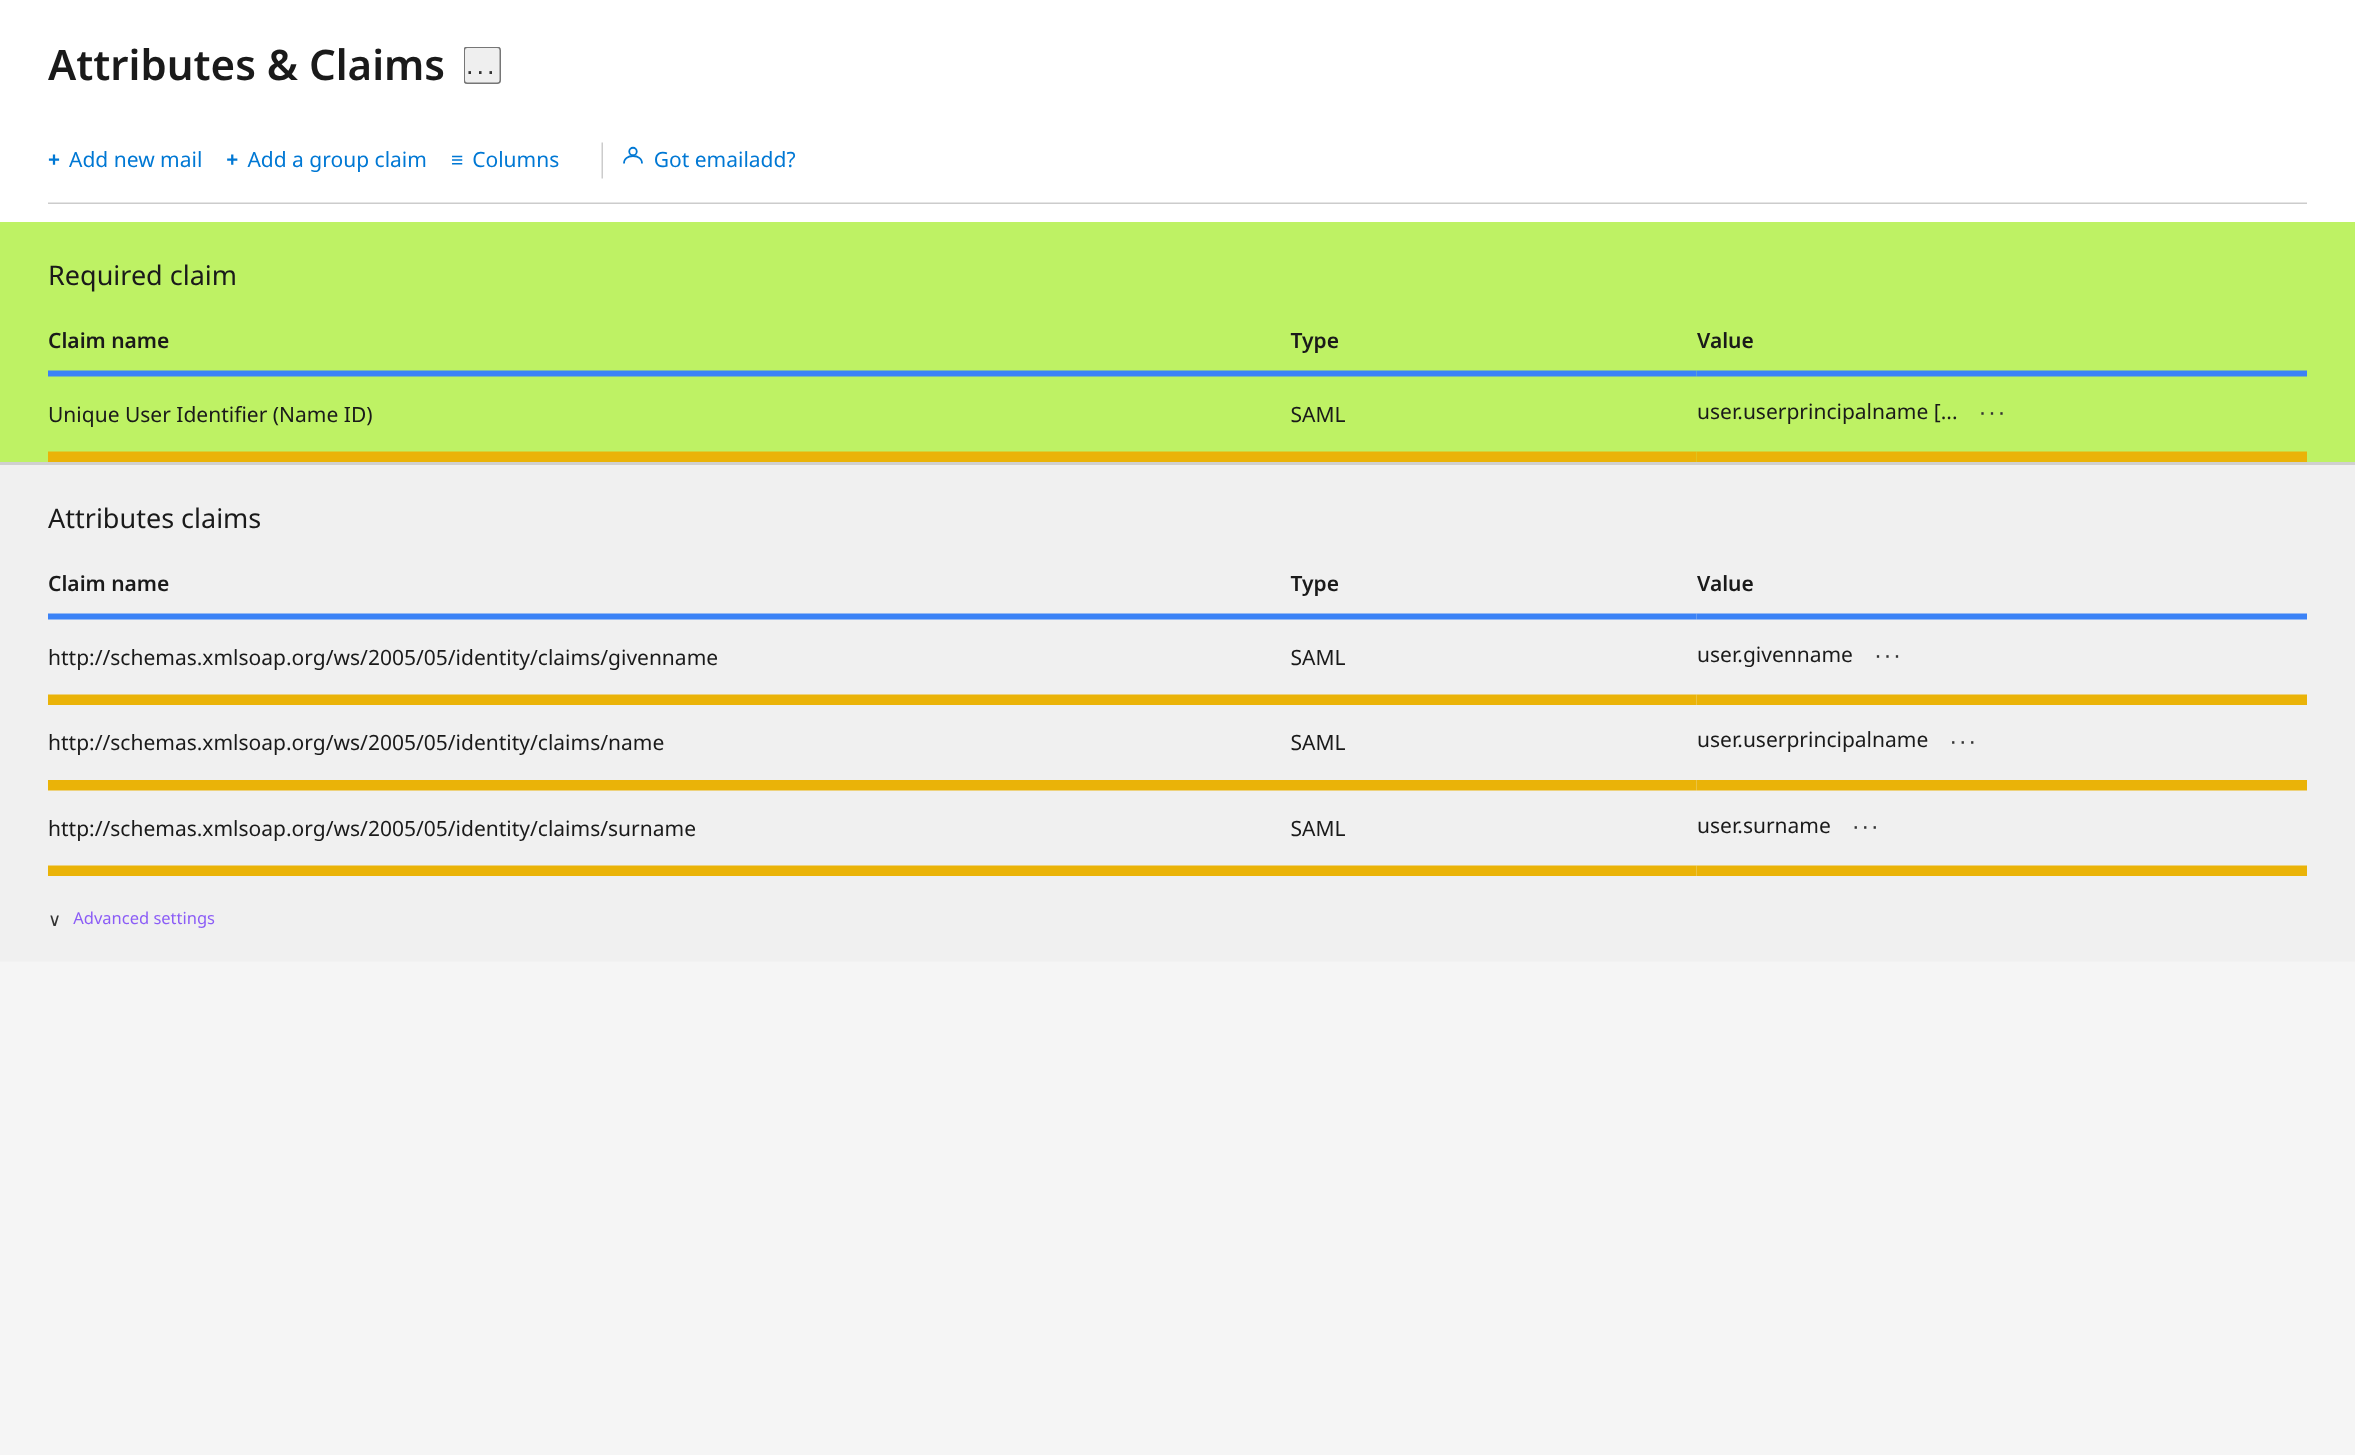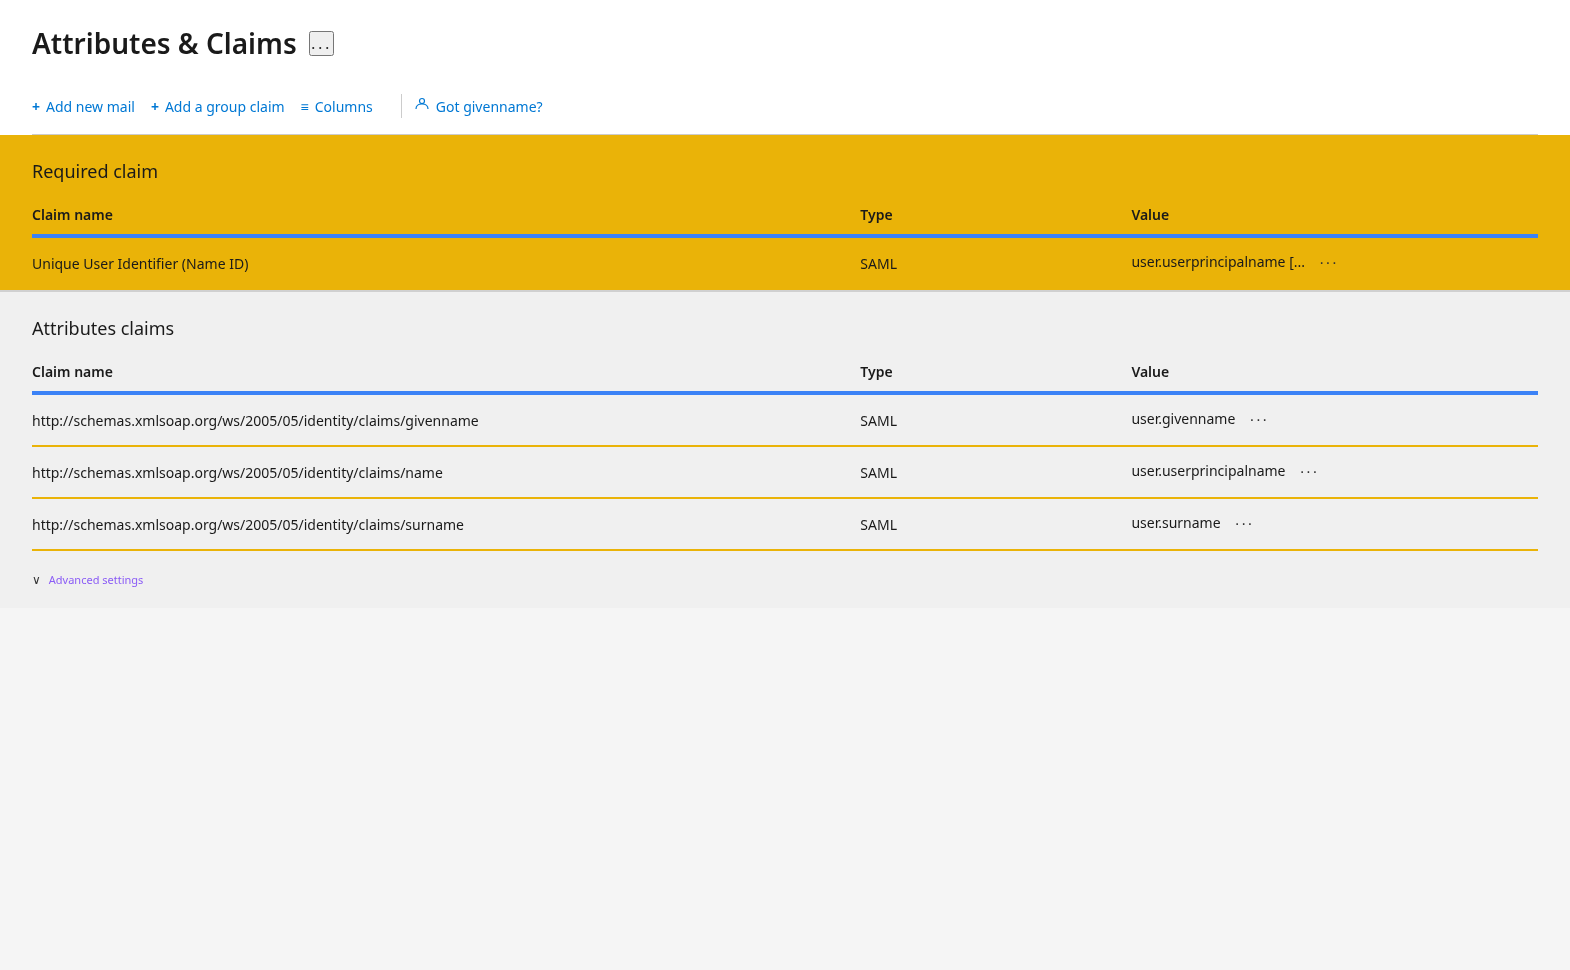--- a/index.html
+++ b/index.html
@@ -9,21 +9,21 @@
       background: #d4d4d4;
       min-height: 970px;
     }
     .page-container {
       background: #f5f5f5;
       min-height: 970px;
       max-width: 1570px;
     }
     .header-section {
       background: #ffffff;
-      padding: 24px 32px 0 32px;
+      padding: 24px 32px 12px 32px;
     }
     .page-title-row {
       display: flex;
       align-items: center;
       gap: 12px;
       padding-bottom: 16px;
     }
     .page-title {
       font-size: 28px;
       font-weight: 600;
@@ -63,21 +63,21 @@
       height: 24px;
       background: #ccc;
       margin: 0 12px;
     }
     .toolbar-divider-line {
       border: none;
       border-top: 1px solid #ccc;
       margin: 0;
     }
     .content-section {
-      background: #eab308;
+      background: #bef264;
       padding: 0 32px;
     }
     .section-title {
       font-size: 18px;
       font-weight: 400;
       color: #1a1a1a;
       padding: 24px 0 12px 0;
     }
     .claims-table {
       width: 100%;
@@ -86,21 +86,21 @@
     .claims-table th {
       text-align: left;
       font-weight: 600;
       font-size: 14px;
       color: #1a1a1a;
       padding: 10px 0;
       border-bottom: 4px solid #3b82f6;
     }
     .claims-table td {
       padding: 14px 0;
-      border-bottom: 2px solid #eab308;
+      border-bottom: 7px solid #eab308;
       font-size: 14px;
       color: #1a1a1a;
       vertical-align: middle;
     }
     .col-claim-name {
       width: 55%;
     }
     .col-type {
       width: 18%;
     }
@@ -185,21 +185,21 @@
         <span>Columns</span>
       </button>
       <div class="toolbar-separator"></div>
       <button class="toolbar-btn">
         <span class="icon feedback-icon">
           <svg width="16" height="16" viewBox="0 0 16 16" fill="none" xmlns="http://www.w3.org/2000/svg">
             <circle cx="8" cy="5" r="2.5" stroke="#0078d4" stroke-width="1.2"></circle>
             <path d="M2 13c0-3.314 2.686-5 6-5s6 1.686 6 5" stroke="#0078d4" stroke-width="1.2"></path>
           </svg>
         </span>
-        <span>Got givenname?</span>
+        <span>Got emailadd?</span>
       </button>
     </div>
     <hr class="toolbar-divider-line">
   </div>
 
   <div class="content-section">
     <h2 class="section-title">Required claim</h2>
     <table class="claims-table">
       <thead>
         <tr>

